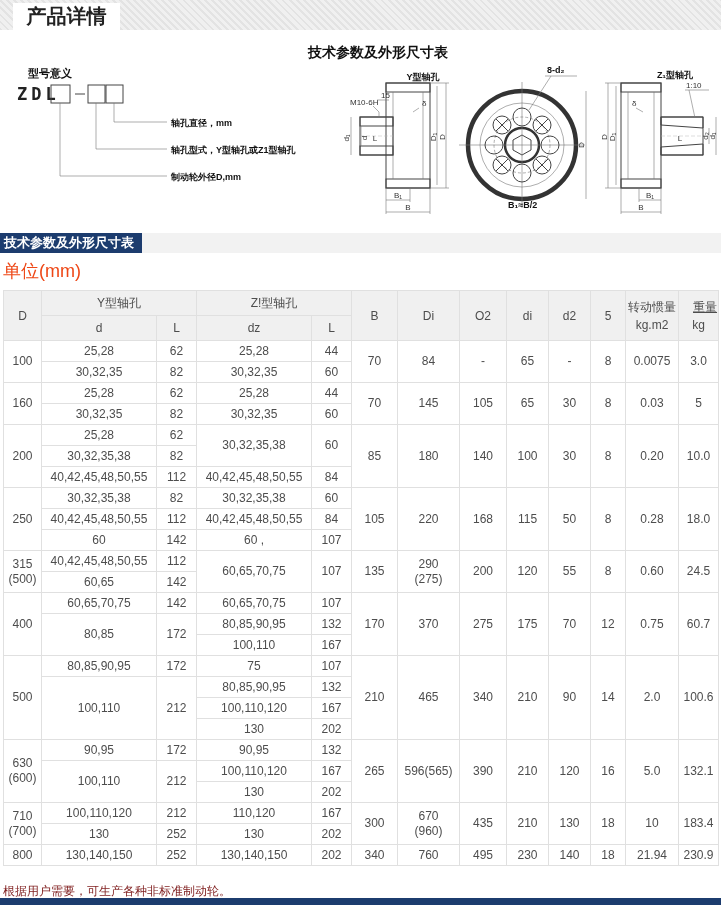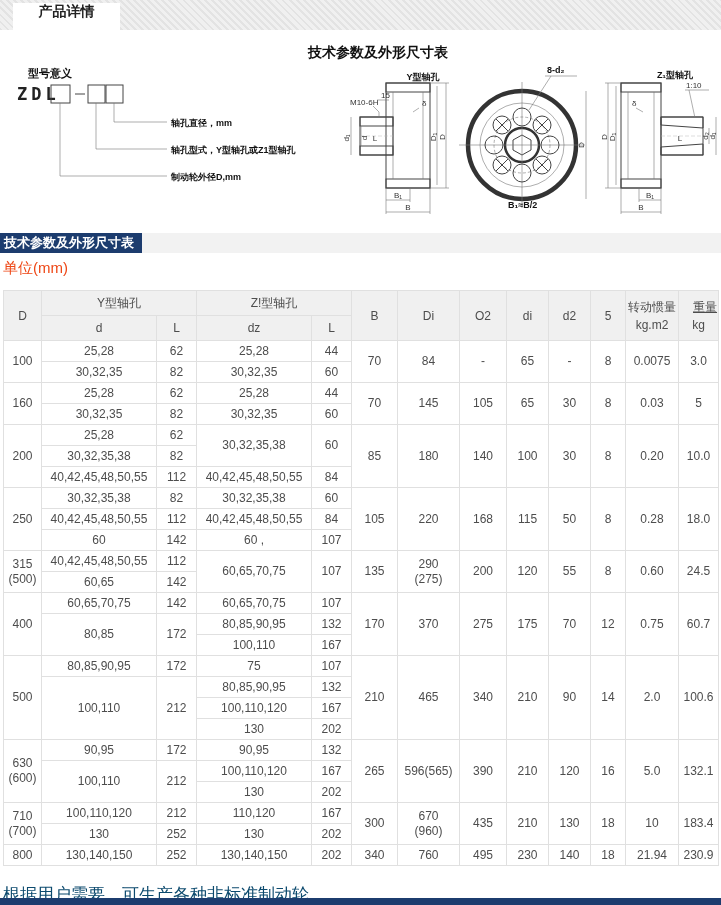--- a/index.html
+++ b/index.html
@@ -2,50 +2,50 @@
 <html><head>
 <meta charset="utf-8">
 <style>
   html,body{margin:0;padding:0;background:#fff;}
   body{width:721px;height:905px;position:relative;font-family:"Liberation Sans",sans-serif;overflow:hidden;}
 
   
   .tabbar{position:absolute;left:0;top:0;width:721px;height:30px;
     background:repeating-linear-gradient(45deg,#e3e3e3 0 2px,#f0f0f0 2px 5px);}
   .tab{position:absolute;left:13px;top:3px;width:107px;height:27px;background:#fff;
-    display:flex;align-items:flex-start;justify-content:center;font-size:14px;font-weight:bold;color:#222;}
+    display:flex;align-items:flex-start;justify-content:center;font-size:20px;font-weight:bold;color:#222;}
 
   .section-title{position:absolute;left:28px;top:66px;font-size:11px;font-weight:bold;color:#111;}
   .draw-title{position:absolute;left:308px;top:44px;font-size:14px;font-weight:bold;color:#111;}
 
   svg text{fill:#222;}
   .tech{stroke:#444;stroke-width:1;fill:none;}
   .thin{stroke:#777;stroke-width:0.6;fill:none;}
   .dimt{font-size:8px;fill:#333;}
   .lblt{font-size:9px;fill:#111;font-weight:bold;}
 
   
   .params-strip{position:absolute;left:0;top:233px;width:721px;height:20px;background:#f2f2f2;}
   .params-bar{display:inline-block;height:20px;line-height:20px;background:#1c3c6e;color:#fff;
     font-size:13px;font-weight:bold;padding:0 8px 0 4px;}
 
-  .unit-note{position:absolute;left:3px;top:259px;font-size:15px;color:#ee4716;}
+  .unit-note{position:absolute;left:3px;top:259px;font-size:18px;color:#ee4716;}
 
   table.specs{position:absolute;left:3px;top:290px;width:715px;border-collapse:collapse;
     font-size:12px;color:#4d4d4d;table-layout:fixed;}
   table.specs th,table.specs td{border:1px solid #e0e0e0;text-align:center;vertical-align:middle;
     white-space:pre-line;overflow:hidden;}
   table.specs th{background:#f0f0f0;font-weight:normal;padding:3px 1px;line-height:1.5;}
   table.specs td{background:#fff;height:20px;padding:0 1px;line-height:1.25;}
   table.specs .ul{text-decoration:underline;text-align:right;}
   col.c0{width:38px}col.c1{width:115px}col.c2{width:40px}col.c3{width:115px}col.c4{width:40px}
   col.c5{width:46px}col.c6{width:62px}col.c7{width:47px}col.c8{width:42px}col.c9{width:42px}
   col.c10{width:35px}col.c11{width:53px}col.c12{width:40px}
 
-  .footer-note{position:absolute;left:3px;top:883px;font-size:17px;color:#0c4a6e;}
+  .footer-note{position:absolute;left:3px;top:883px;font-size:12px;color:#7f1d1d;}
   .bottom-bar{position:absolute;left:0;top:898px;width:721px;height:7px;background:#1c3c6e;}
 </style>
 </head>
 <body>
 
 <div class="tabbar">
   <div class="tab">
     <span>产品详情</span>
   </div>
 </div>

